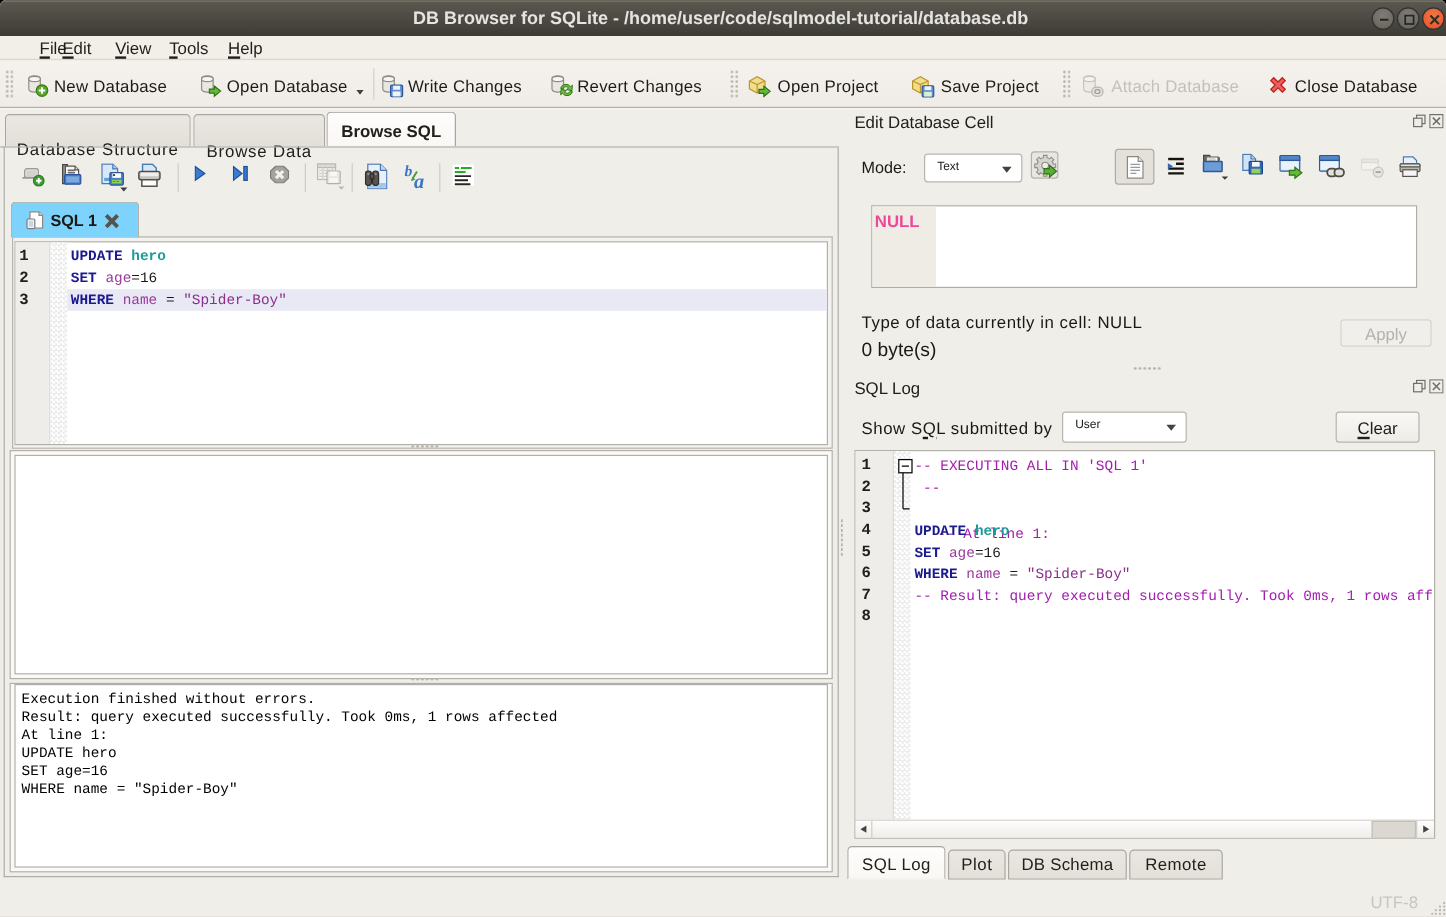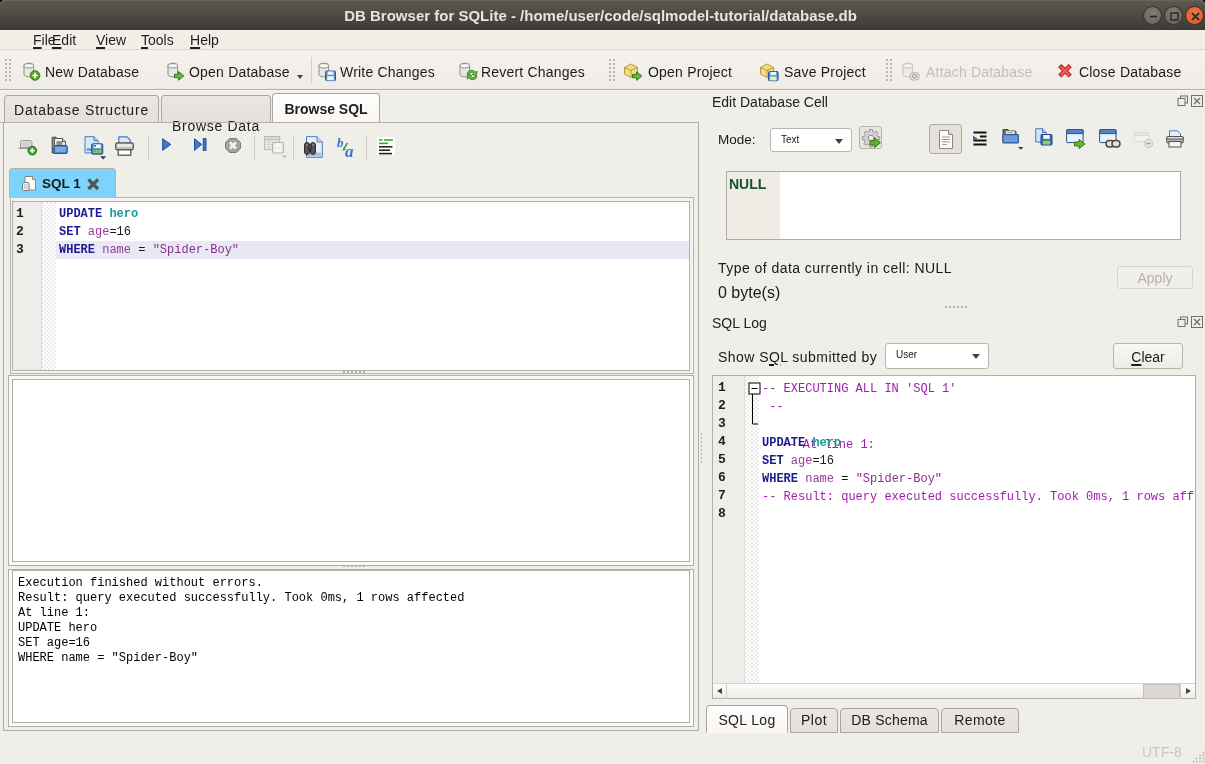--- a/index.html
+++ b/index.html
@@ -169,21 +169,21 @@
     </svg>
     <div class="tblabel dis abs" style="left:926px;">Attach Database</div>
     <svg class="tbicon abs" style="left:1055px;" width="20" height="21" viewBox="0 0 20 21">
       <path d="M4 6.2 L6.4 3.8 L10 7.4 L13.6 3.8 L16 6.2 L12.4 9.8 L16 13.4 L13.6 15.8 L10 12.2 L6.4 15.8 L4 13.4 L7.6 9.8 Z" fill="#ec5f5f" stroke="#c01f1f" stroke-width="1.1"></path>
     </svg>
     <div class="tblabel abs" style="left:1079px;">Close Database</div>
   </div>
 
   <div class="abs" style="left:0; top:90px; width:1205px; height:1px; background:#f8f5f1;"></div>
 
-  <div class="tab abs" style="left:4px; top:95px; width:155px; height:27px; padding-top:6px; letter-spacing:0.8px;">Database Structure</div>
+  <div class="tab abs" style="left:4px; top:95px; width:155px; height:27px; padding-top:20px; letter-spacing:0.8px;">Database Structure</div>
   <div class="tab abs" style="left:161px; top:95px; width:110px; height:27px; padding-top:22px; letter-spacing:0.7px;">Browse Data</div>
   <div class="tab sel abs" style="left:272px; top:93px; width:108px; height:29px; padding-top:7px; font-weight:bold;">Browse SQL</div>
   <div id="tabline" class="abs"></div>
   <div class="abs" style="left:3px; top:122px; width:696px; height:609px; border:1px solid #b0ada7; border-top:none;"></div>
   <div class="abs" style="left:700px; top:432px; width:3px; height:32px; background-image:radial-gradient(circle, #b5b2aa 1px, transparent 1.1px); background-size:3px 4px;"></div>
 
   <div id="sqltoolbar" class="abs" style="left:0; top:123px; width:697px; height:46px;">
     <svg class="abs" style="left:18px; top:16px;" width="20" height="17" viewBox="0 0 20 17">
       <path d="M2.5 8.5 L2.5 3.5 A2 2 0 0 1 4.5 1.5 L12 1.5 A2 2 0 0 1 14 3.5 L14 8.5 Z" fill="#e2e0dc" stroke="#9b9994"></path>
       <rect x="4" y="3" width="8.5" height="5.5" fill="#d4d2cd"></rect>
@@ -385,21 +385,21 @@
   </svg>
   <svg class="abs" style="left:1166px; top:130px;" width="20" height="18" viewBox="0 0 20 18">
     <path d="M3.5 7 L3.5 0.8 L11.5 0.8 L14.5 3.8 L14.5 7" fill="#e8f0fa" stroke="#4a7ab5"></path>
     <rect x="0.7" y="6.5" width="16.6" height="6.5" rx="1.2" fill="#b9b7b2" stroke="#55534e"></rect>
     <rect x="0.7" y="6.5" width="16.6" height="2.5" rx="1.2" fill="#e4e2de" stroke="#55534e"></rect>
     <rect x="3" y="11.5" width="12" height="5.5" fill="#f6f5f3" stroke="#55534e"></rect>
   </svg>
 
   <div class="abs" style="left:726px; top:171px; width:455px; height:69px; border:1px solid #b0ada7; background:#fff;">
     <div class="abs" style="left:0; top:0; width:53px; height:67px; background:#efece6;"></div>
-    <div class="abs" style="left:2px; top:4px; font-size:14px; font-weight:bold; color:#14532d;">NULL</div>
+    <div class="abs" style="left:2px; top:4px; font-size:14px; font-weight:bold; color:#ec4899;">NULL</div>
   </div>
 
   <div class="abs" style="left:718px; top:260px; font-size:14px; letter-spacing:0.45px;">Type of data currently in cell: NULL</div>
   <div class="abs" style="left:718px; top:284px; font-size:16px;">0 byte(s)</div>
   <div class="btn dis abs" style="left:1117px; top:266px; width:76px; height:23px; padding-top:3px;">Apply</div>
 
   <div class="hdots abs" style="left:944px; top:306px; width:24px;"></div>
 
   <div class="docktitle abs" style="left:712px; top:315px;">SQL Log</div>
   <svg class="abs" style="left:1177px; top:316px;" width="12" height="12" viewBox="0 0 12 12">

